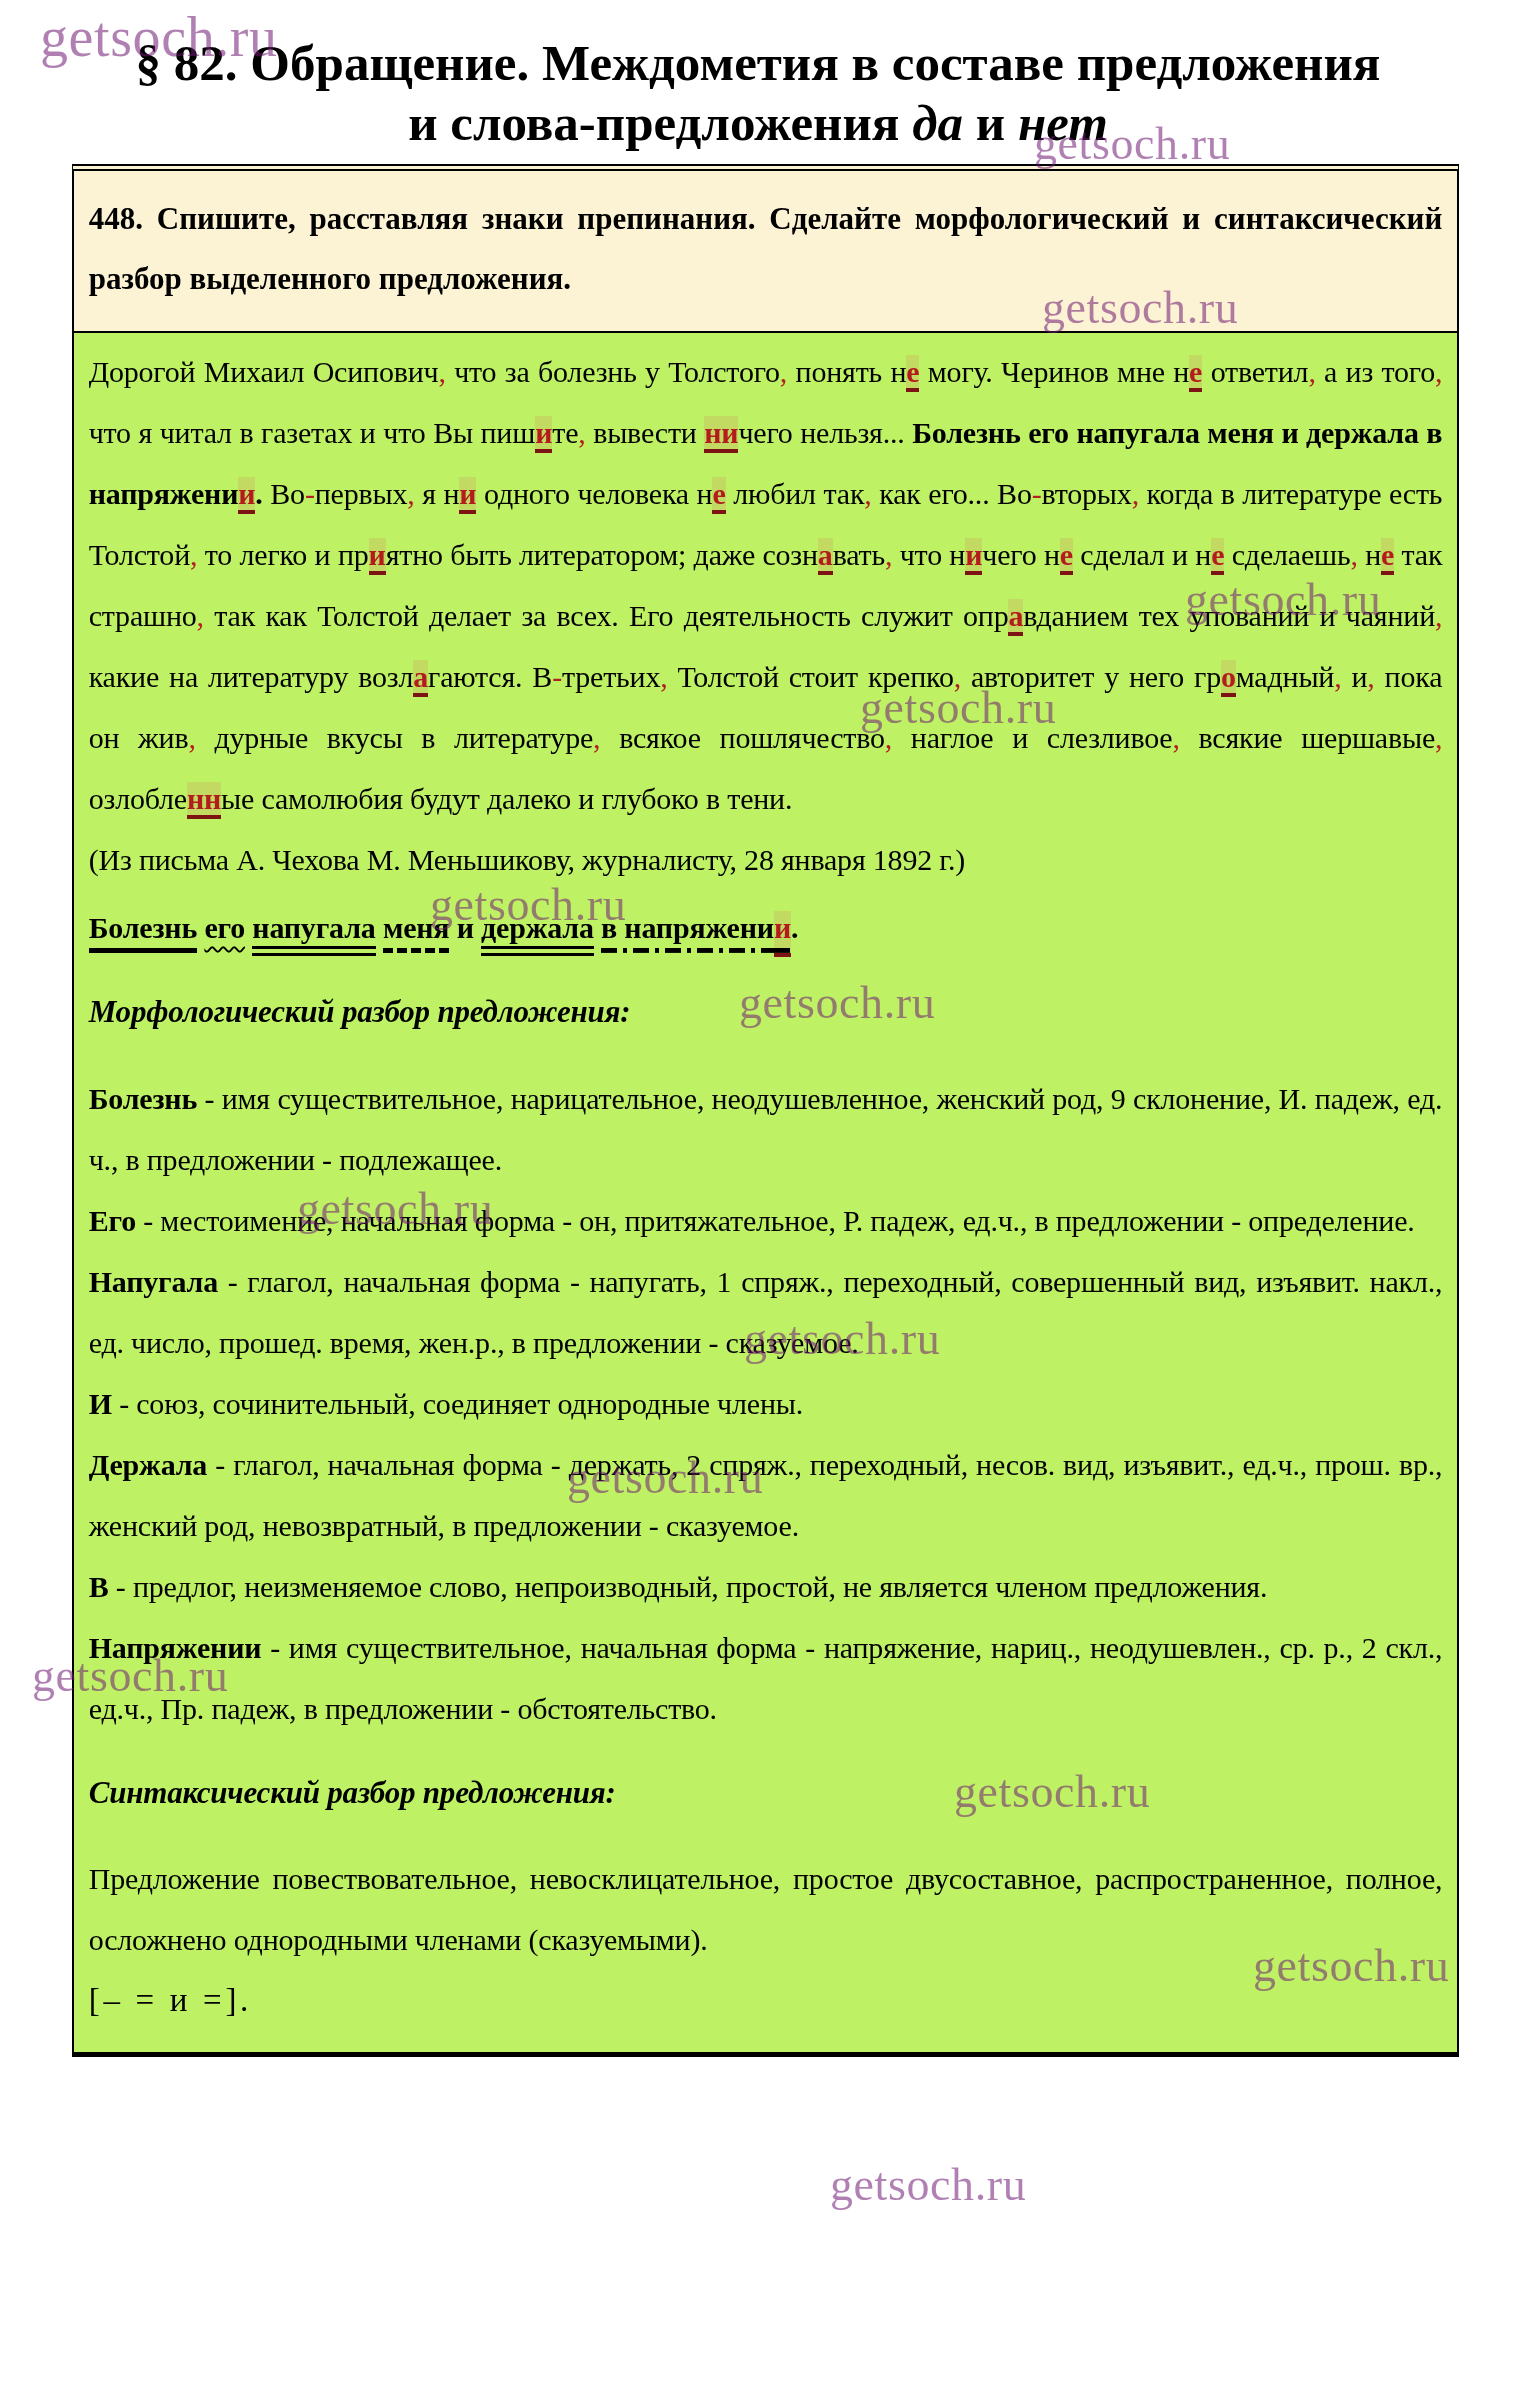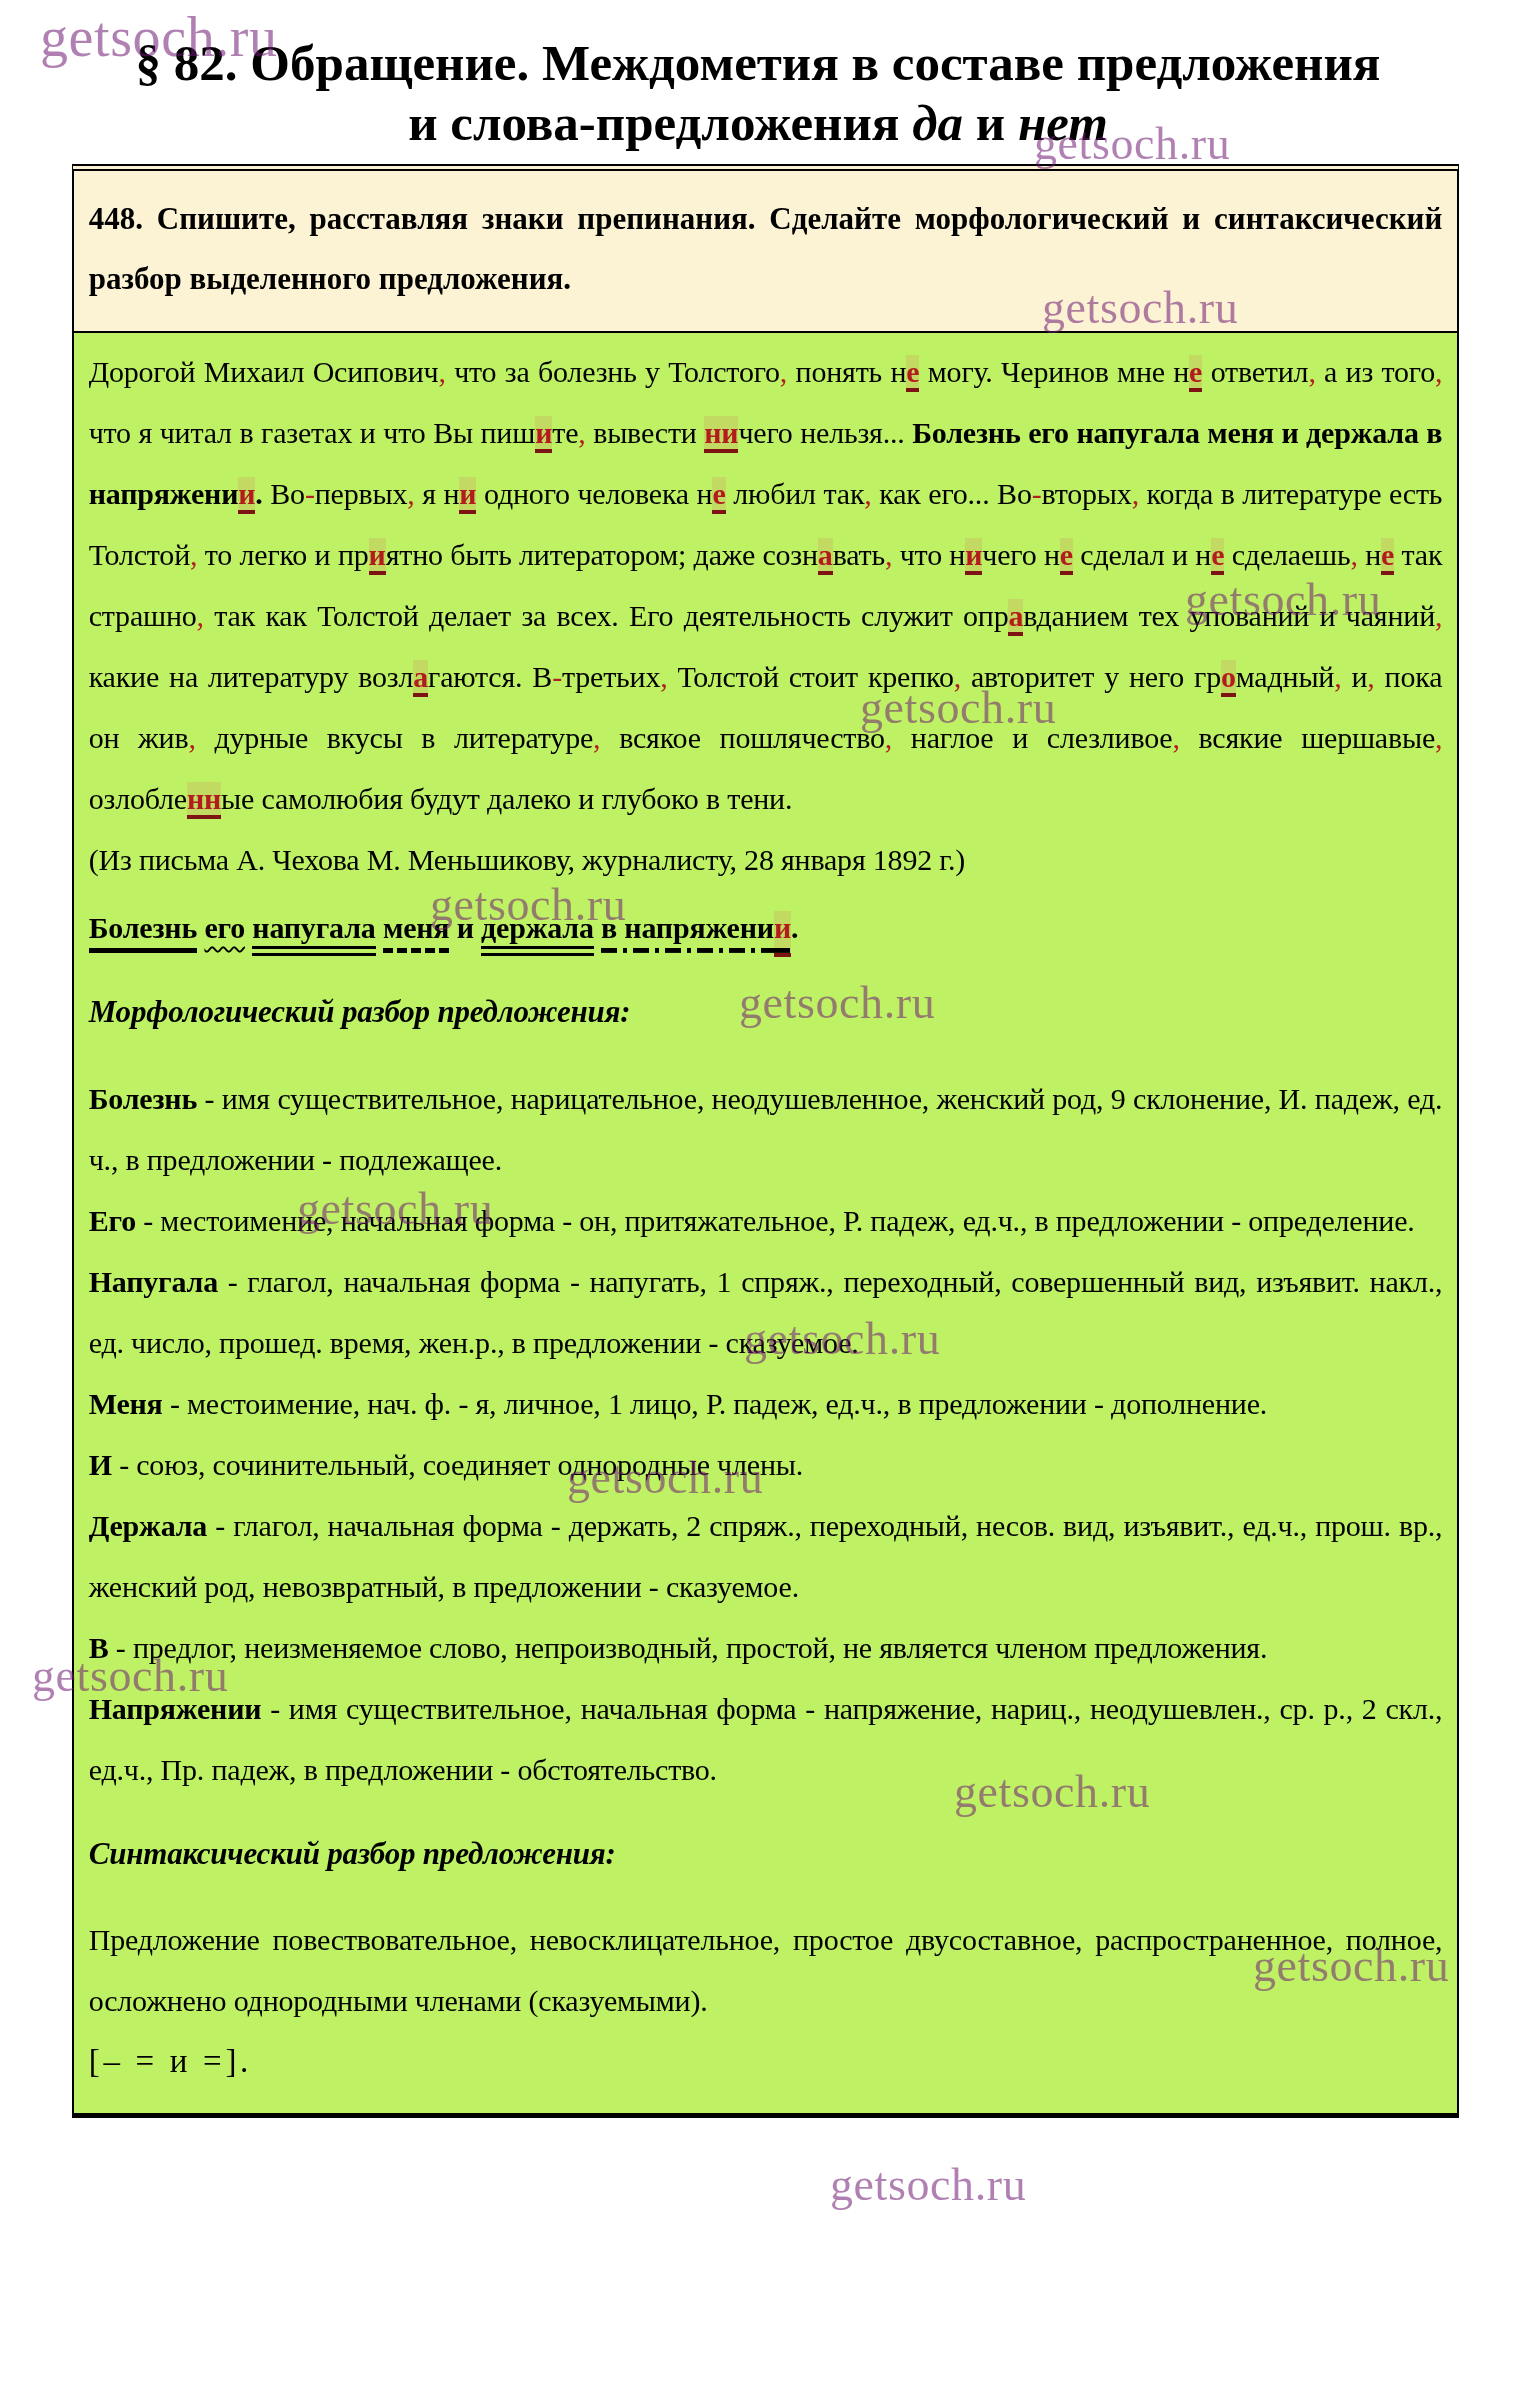--- a/index.html
+++ b/index.html
@@ -96,21 +96,20 @@
   </div>
   <div class="content-box">
     <p class="letter"><span class="">Дорогой Михаил Осипович</span><span class="red">,</span><span class=""> что за болезнь у Толстого</span><span class="red">,</span><span class=""> понять н</span><span class="orth">е</span><span class=""> могу. Черинов мне н</span><span class="orth">е</span><span class=""> ответил</span><span class="red">,</span><span class=""> а из того</span><span class="red">,</span><span class=""> что я читал в газетах и что Вы пиш</span><span class="orth">и</span><span class="">те</span><span class="red">,</span><span class=""> вывести </span><span class="orth">ни</span><span class="">чего нельзя... </span><span class="bold">Болезнь его напугала меня и держала в напряжени</span><span class="bold orth">и</span><span class="bold">. </span><span class="">Во</span><span class="red">-</span><span class="">первых</span><span class="red">,</span><span class=""> я н</span><span class="orth">и</span><span class=""> одного человека н</span><span class="orth">е</span><span class=""> любил так</span><span class="red">,</span><span class=""> как его... Во</span><span class="red">-</span><span class="">вторых</span><span class="red">,</span><span class=""> когда в литературе есть Толстой</span><span class="red">,</span><span class=""> то легко и пр</span><span class="orth">и</span><span class="">ятно быть литератором; даже созн</span><span class="orth">а</span><span class="">вать</span><span class="red">,</span><span class=""> что н</span><span class="orth">и</span><span class="">чего н</span><span class="orth">е</span><span class=""> сделал и н</span><span class="orth">е</span><span class=""> сделаешь</span><span class="red">,</span><span class=""> н</span><span class="orth">е</span><span class=""> так страшно</span><span class="red">,</span><span class=""> так как Толстой делает за всех. Его деятельность служит опр</span><span class="orth">а</span><span class="">вданием тех упований и чаяний</span><span class="red">,</span><span class=""> какие на литературу возл</span><span class="orth">а</span><span class="">гаются. В</span><span class="red">-</span><span class="">третьих</span><span class="red">,</span><span class=""> Толстой стоит крепко</span><span class="red">,</span><span class=""> авторитет у него гр</span><span class="orth">о</span><span class="">мадный</span><span class="red">,</span><span class=""> и</span><span class="red">,</span><span class=""> пока он жив</span><span class="red">,</span><span class=""> дурные вкусы в литературе</span><span class="red">,</span><span class=""> всякое пошлячество</span><span class="red">,</span><span class=""> наглое и слезливое</span><span class="red">,</span><span class=""> всякие шершавые</span><span class="red">,</span><span class=""> озлобле</span><span class="orth">нн</span><span class="">ые самолюбия будут далеко и глубоко в тени.</span></p>
     <p class="src">(Из письма А. Чехова М. Меньшикову, журналисту, 28 января 1892 г.)</p>
     <p class="parsed"><span class="bold u-solid">Болезнь</span><span class="bold"> </span><span class="bold u-wavy">его</span><span class="bold"> </span><span class="bold u-double">напугала</span><span class="bold"> </span><span class="bold u-dash">меня</span><span class="bold"> </span><span class="bold">и</span><span class="bold"> </span><span class="bold u-double">держала</span><span class="bold"> </span><span class="bold u-dashdot">в напряжени</span><span class="bold u-dashdot orth">и</span><span class="bold">.</span></p>
     <h2 class="hdg">Морфологический разбор предложения:</h2>
     <div>
         <p class="entry"><b>Болезнь</b><span> - имя существительное, нарицательное, неодушевленное, женский род, 9 склонение, И. падеж, ед. ч., в предложении - подлежащее.</span></p>
         <p class="entry"><b>Его</b><span> - местоимение, начальная форма - он, притяжательное, Р. падеж, ед.ч., в предложении - определение.</span></p>
         <p class="entry"><b>Напугала</b><span> - глагол, начальная форма - напугать, 1 спряж., переходный, совершенный вид, изъявит. накл., ед. число, прошед. время, жен.р., в предложении - сказуемое.</span></p>
-        <p class="entry"><b>Меня</b><span> - местоимение, нач. ф. - я, личное, 1 лицо, Р. падеж, ед.ч., в предложении - дополнение.</span></p>
         <p class="entry"><b>И</b><span> - союз, сочинительный, соединяет однородные члены.</span></p>
         <p class="entry"><b>Держала</b><span> - глагол, начальная форма - держать, 2 спряж., переходный, несов. вид, изъявит., ед.ч., прош. вр., женский род, невозвратный, в предложении - сказуемое.</span></p>
         <p class="entry"><b>В</b><span> - предлог, неизменяемое слово, непроизводный, простой, не является членом предложения.</span></p>
         <p class="entry"><b>Напряжении</b><span> - имя существительное, начальная форма - напряжение, нариц., неодушевлен., ср. р., 2 скл., ед.ч., Пр. падеж, в предложении - обстоятельство.</span></p>
       </div>
     <h2 class="hdg">Синтаксический разбор предложения:</h2>
     <p class="syn">Предложение повествовательное, невосклицательное, простое двусоставное, распространенное, полное, осложнено однородными членами (сказуемыми).</p>
     <p class="scheme">[– = и =].</p>
   </div>
 </div>

